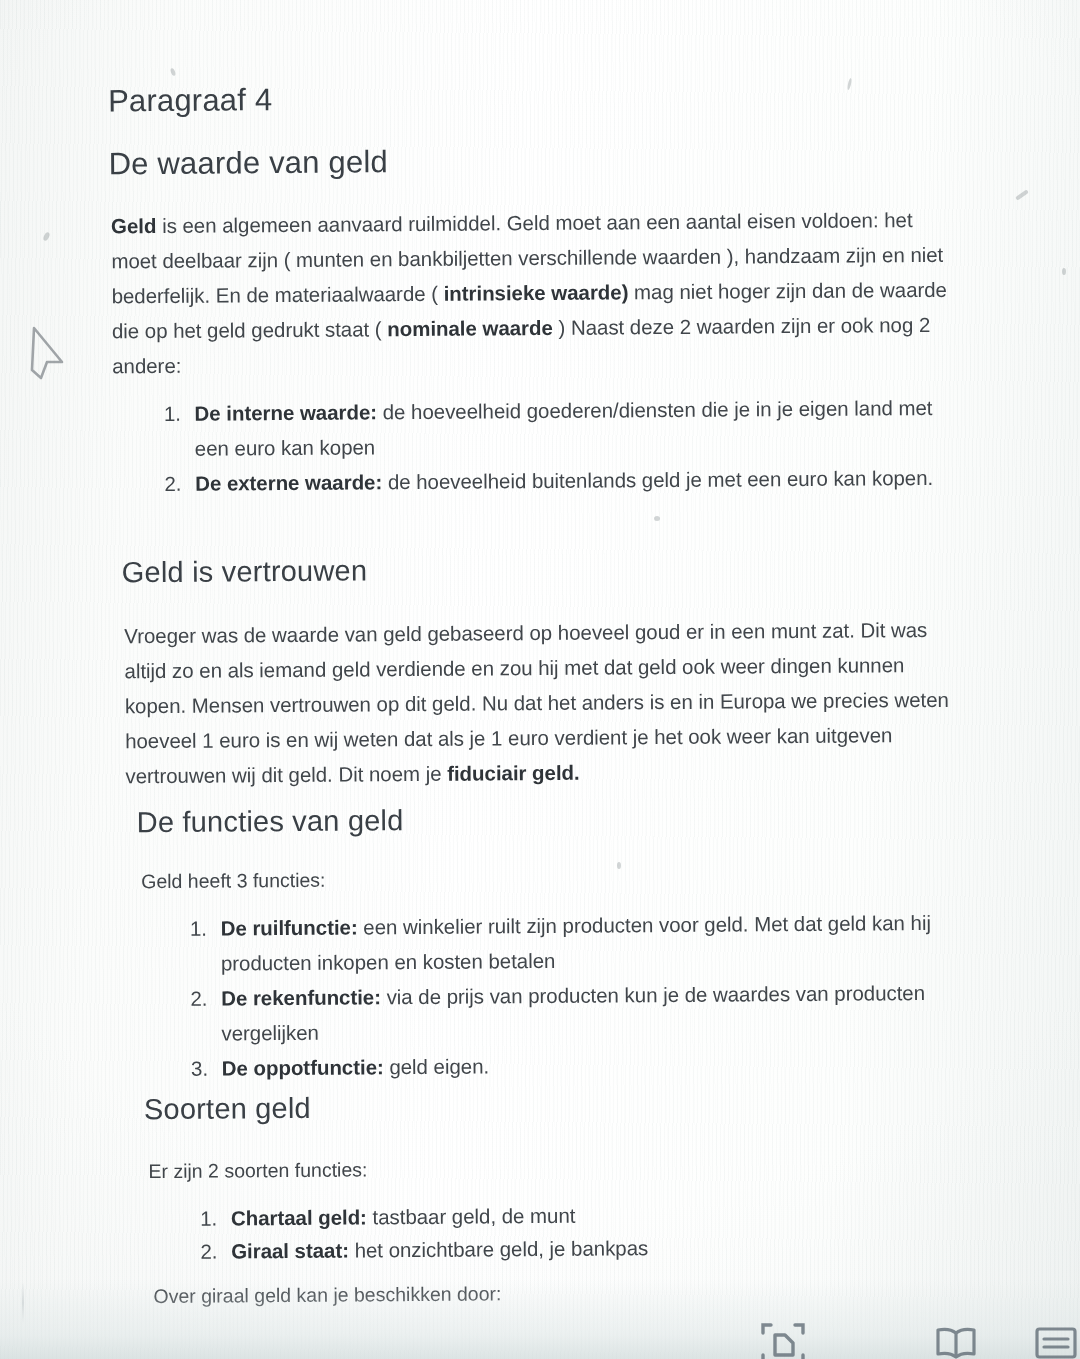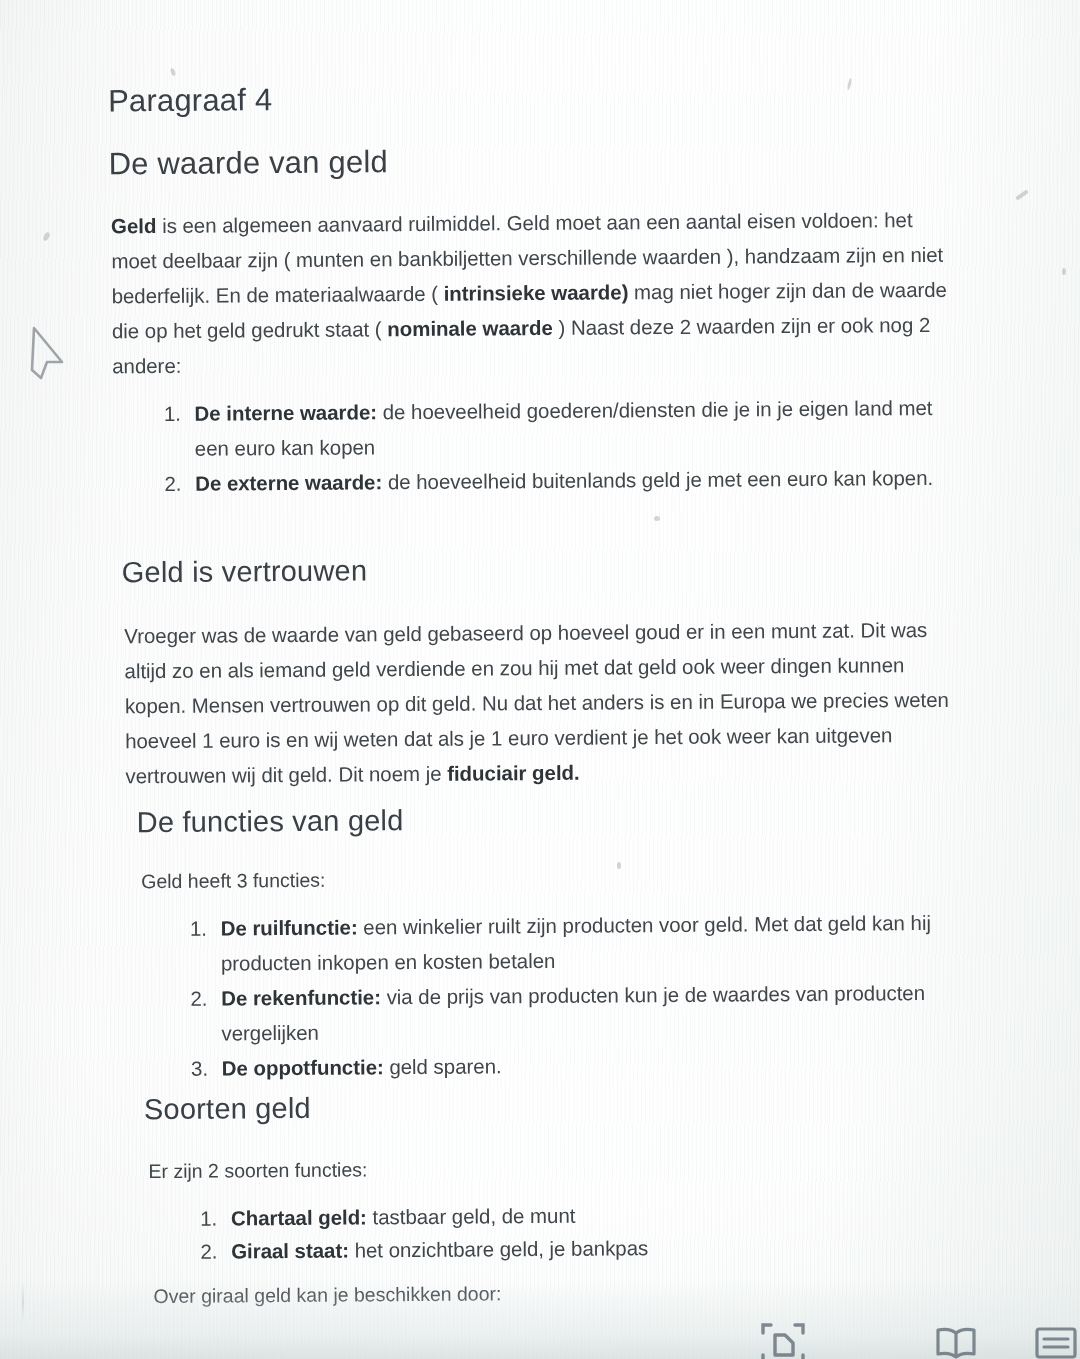--- a/index.html
+++ b/index.html
@@ -211,21 +211,21 @@
     </div>
 
     <div class="blk" style="left:139px; top:862px; width:700px;">
       <p class="lead-in">Geld heeft 3 functies:</p>
     </div>
 
     <div class="blk" style="left:170px; top:908px; width:790px;">
       <ol class="numlist">
         <li><b>De ruilfunctie:</b><span> een winkelier ruilt zijn producten voor geld. Met dat geld kan hij producten inkopen en kosten betalen</span></li>
         <li><b>De rekenfunctie:</b><span> via de prijs van producten kun je de waardes van producten vergelijken</span></li>
-        <li><b>De oppotfunctie:</b><span> geld sparen.</span></li>
+        <li><b>De oppotfunctie:</b><span> geld eigen.</span></li>
       </ol>
     </div>
 
     <div class="blk" style="left:140px; top:1090px; width:700px;">
       <h3 class="section">Soorten geld</h3>
     </div>
 
     <div class="blk" style="left:144px; top:1152px; width:700px;">
       <p class="lead-in">Er zijn 2 soorten functies:</p>
     </div>

